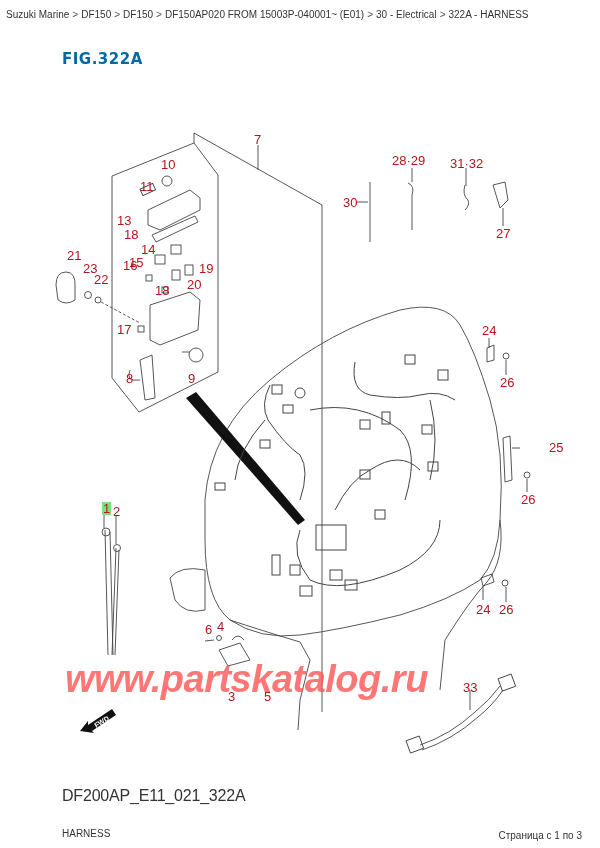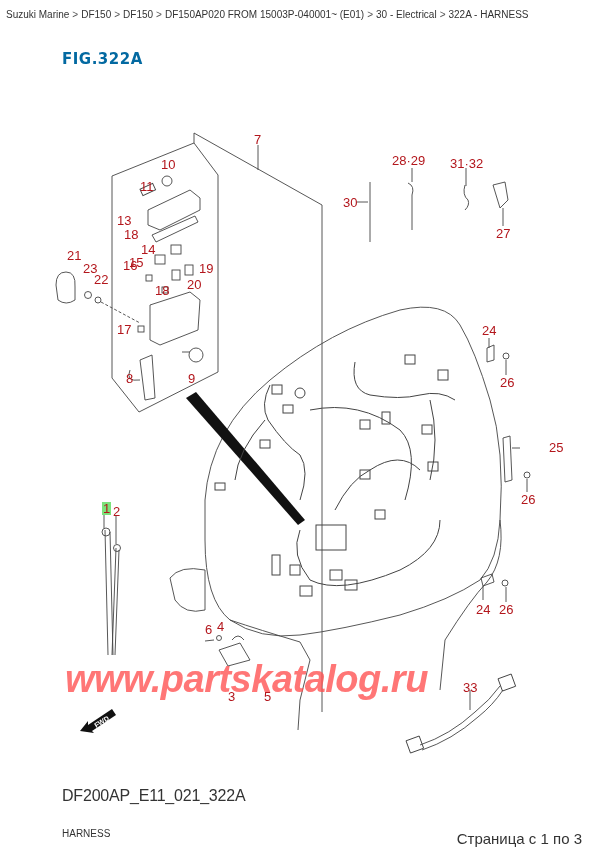--- a/index.html
+++ b/index.html
@@ -8,21 +8,21 @@
   .breadcrumb span.sep { margin:0 3px; color:#555; }
   .breadcrumb a { color:#333; text-decoration:none; }
   .fig-title { position:absolute; left:62px; top:50px; font-family:"DejaVu Sans", sans-serif; font-weight:bold; font-size:15px; color:#0369a1; letter-spacing:0.5px; }
   svg.diagram { position:absolute; left:0; top:0; }
   .callout { position:absolute; font-family:"Liberation Sans", sans-serif; font-size:13px; color:#b3161c; line-height:1; cursor:pointer; }
   .callout.hl { background:#7be27b; color:#b3161c; padding:0 1px; }
   .watermark { position:absolute; left:65px; top:658px; font-family:"Liberation Sans", sans-serif; font-weight:bold; font-style:italic; font-size:38px; color:rgba(255,80,80,0.78); letter-spacing:-0.5px; white-space:nowrap; pointer-events:none; }
   .fwd { position:absolute; left:78px; top:703px; }
   .footer-code { position:absolute; left:62px; top:787px; font-size:16px; color:#333; letter-spacing:-0.2px; }
   .footer-name { position:absolute; left:62px; top:828px; font-size:10px; color:#333; }
-  .pager { position:absolute; right:18px; top:830px; font-size:15px; color:#333; }
+  .pager { position:absolute; right:18px; top:830px; font-size:10px; color:#333; }
 </style>
 </head>
 <body>
 
 <div class="breadcrumb">
   <a>Suzuki Marine</a><span class="sep">&gt;</span><a>DF150</a><span class="sep">&gt;</span><a>DF150</a><span class="sep">&gt;</span><a>DF150AP020 FROM 15003P-040001~ (E01)</a><span class="sep">&gt;</span><a>30 - Electrical</a><span class="sep">&gt;</span><span>322A - HARNESS</span>
 </div>
 
 <div class="fig-title">FIG.322A</div>
 

